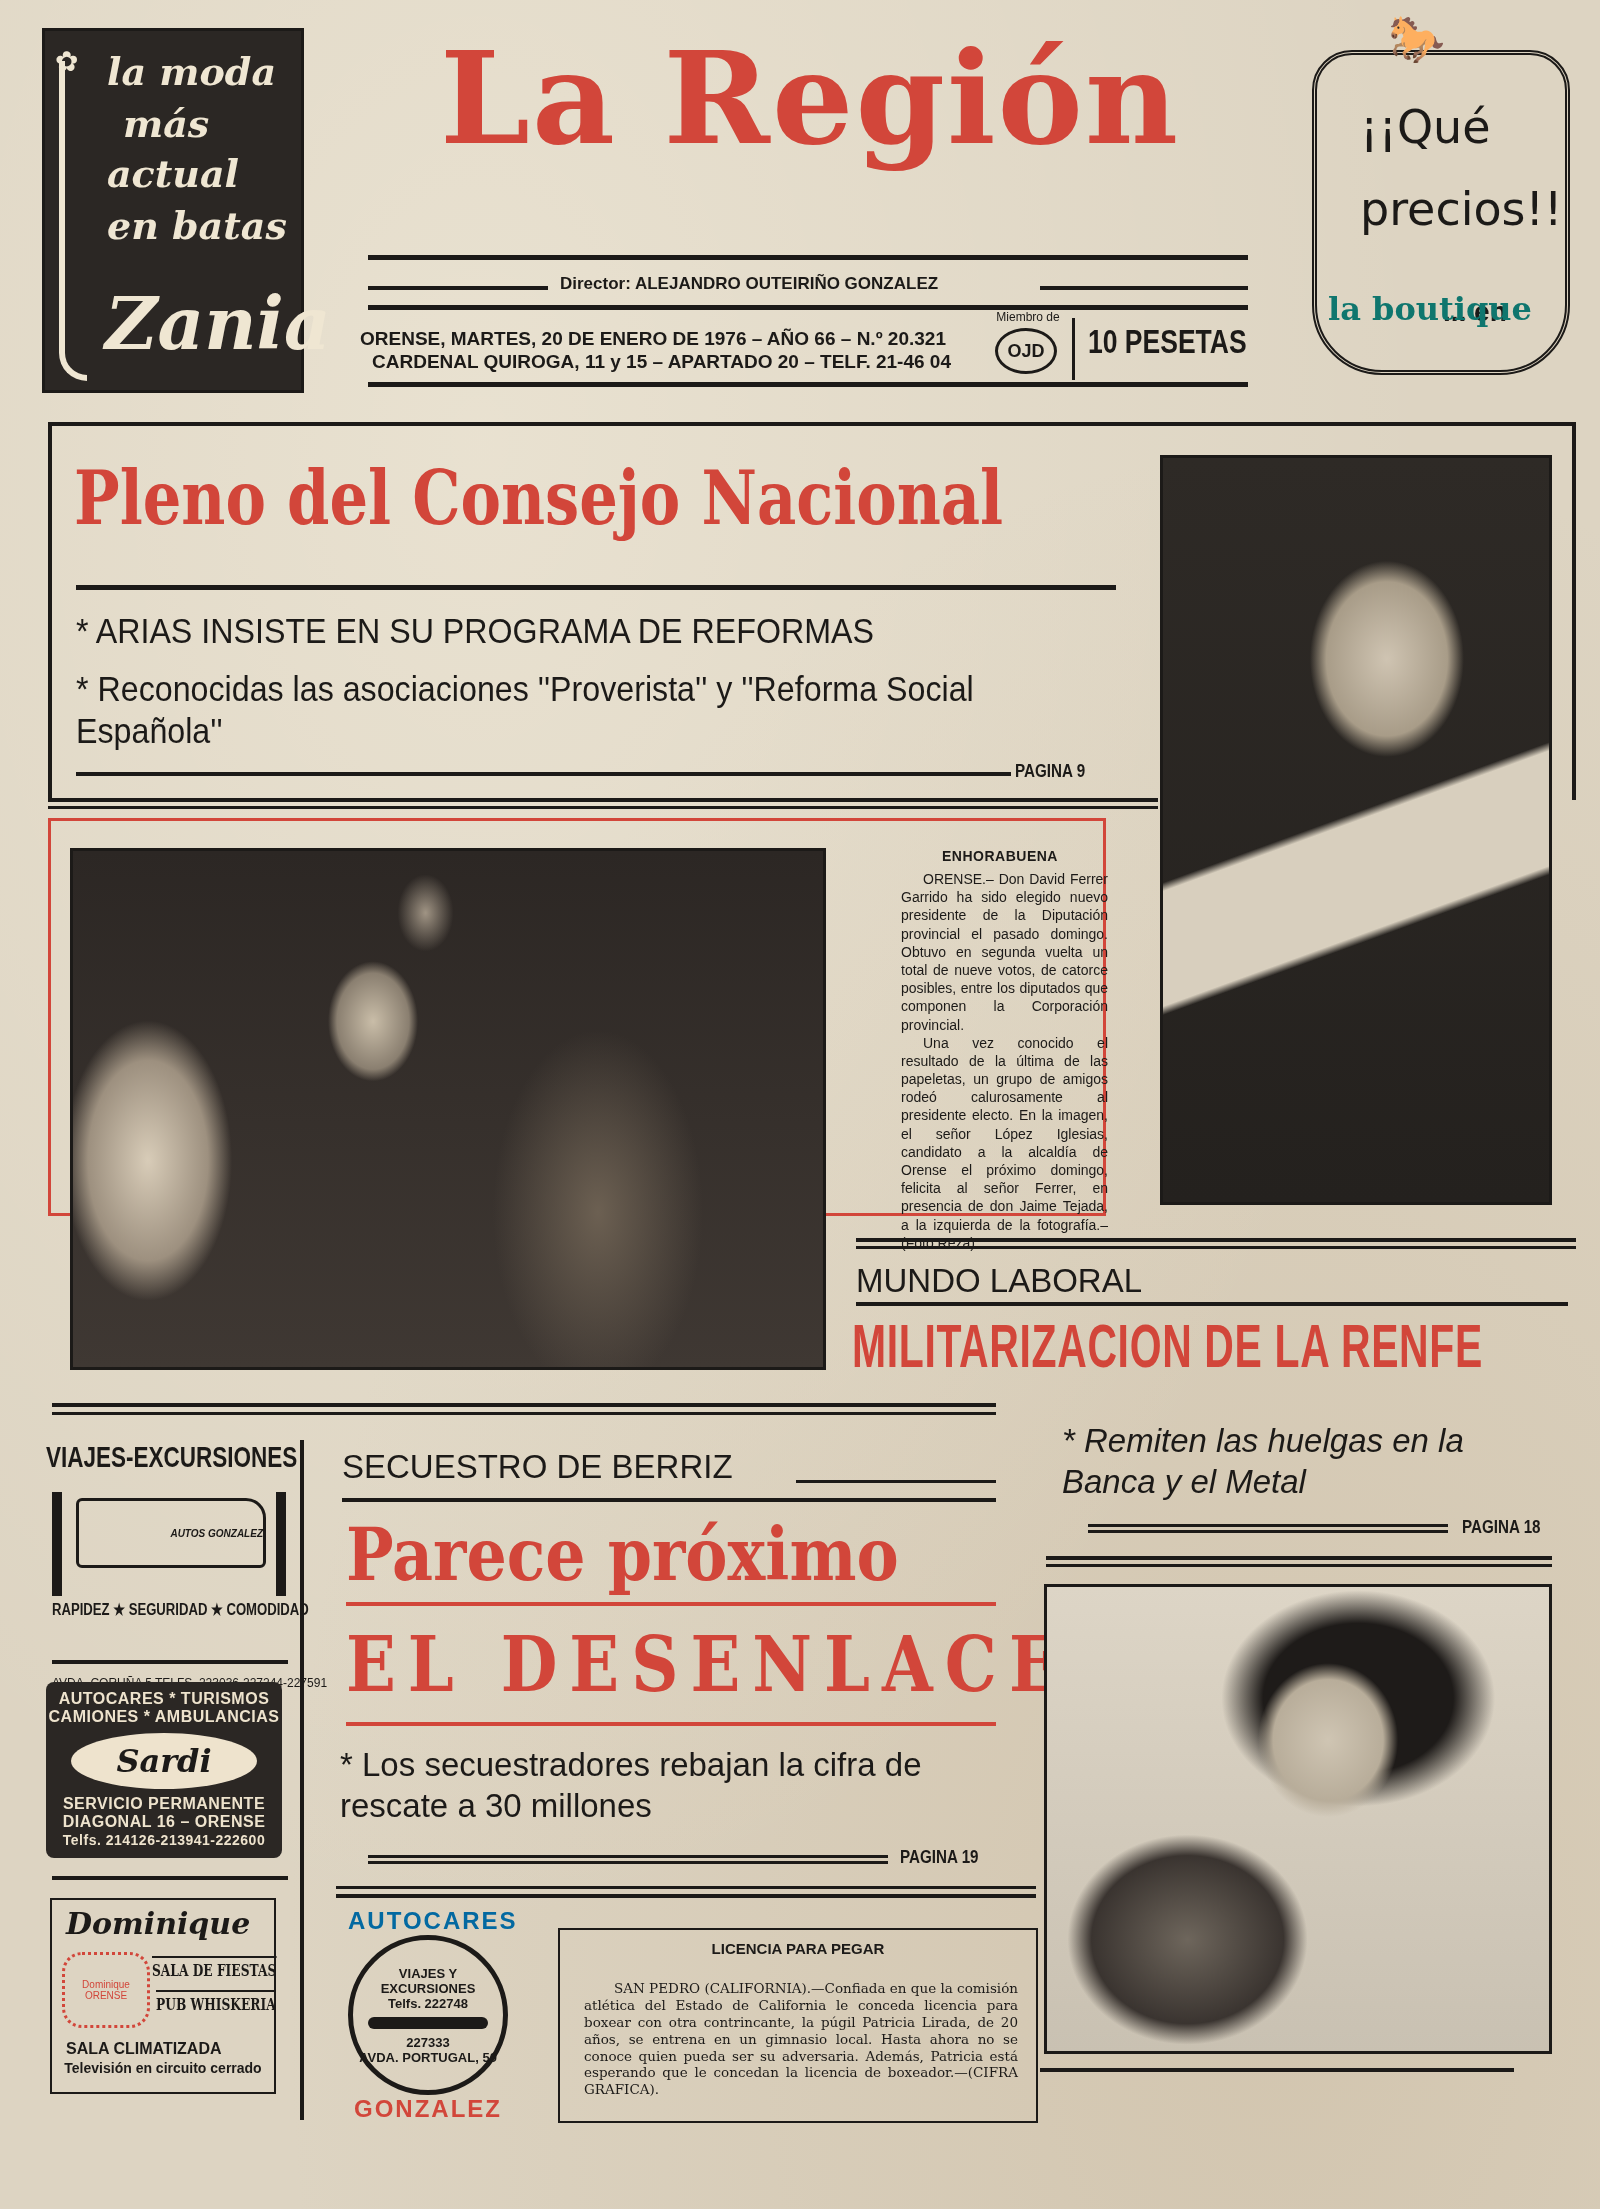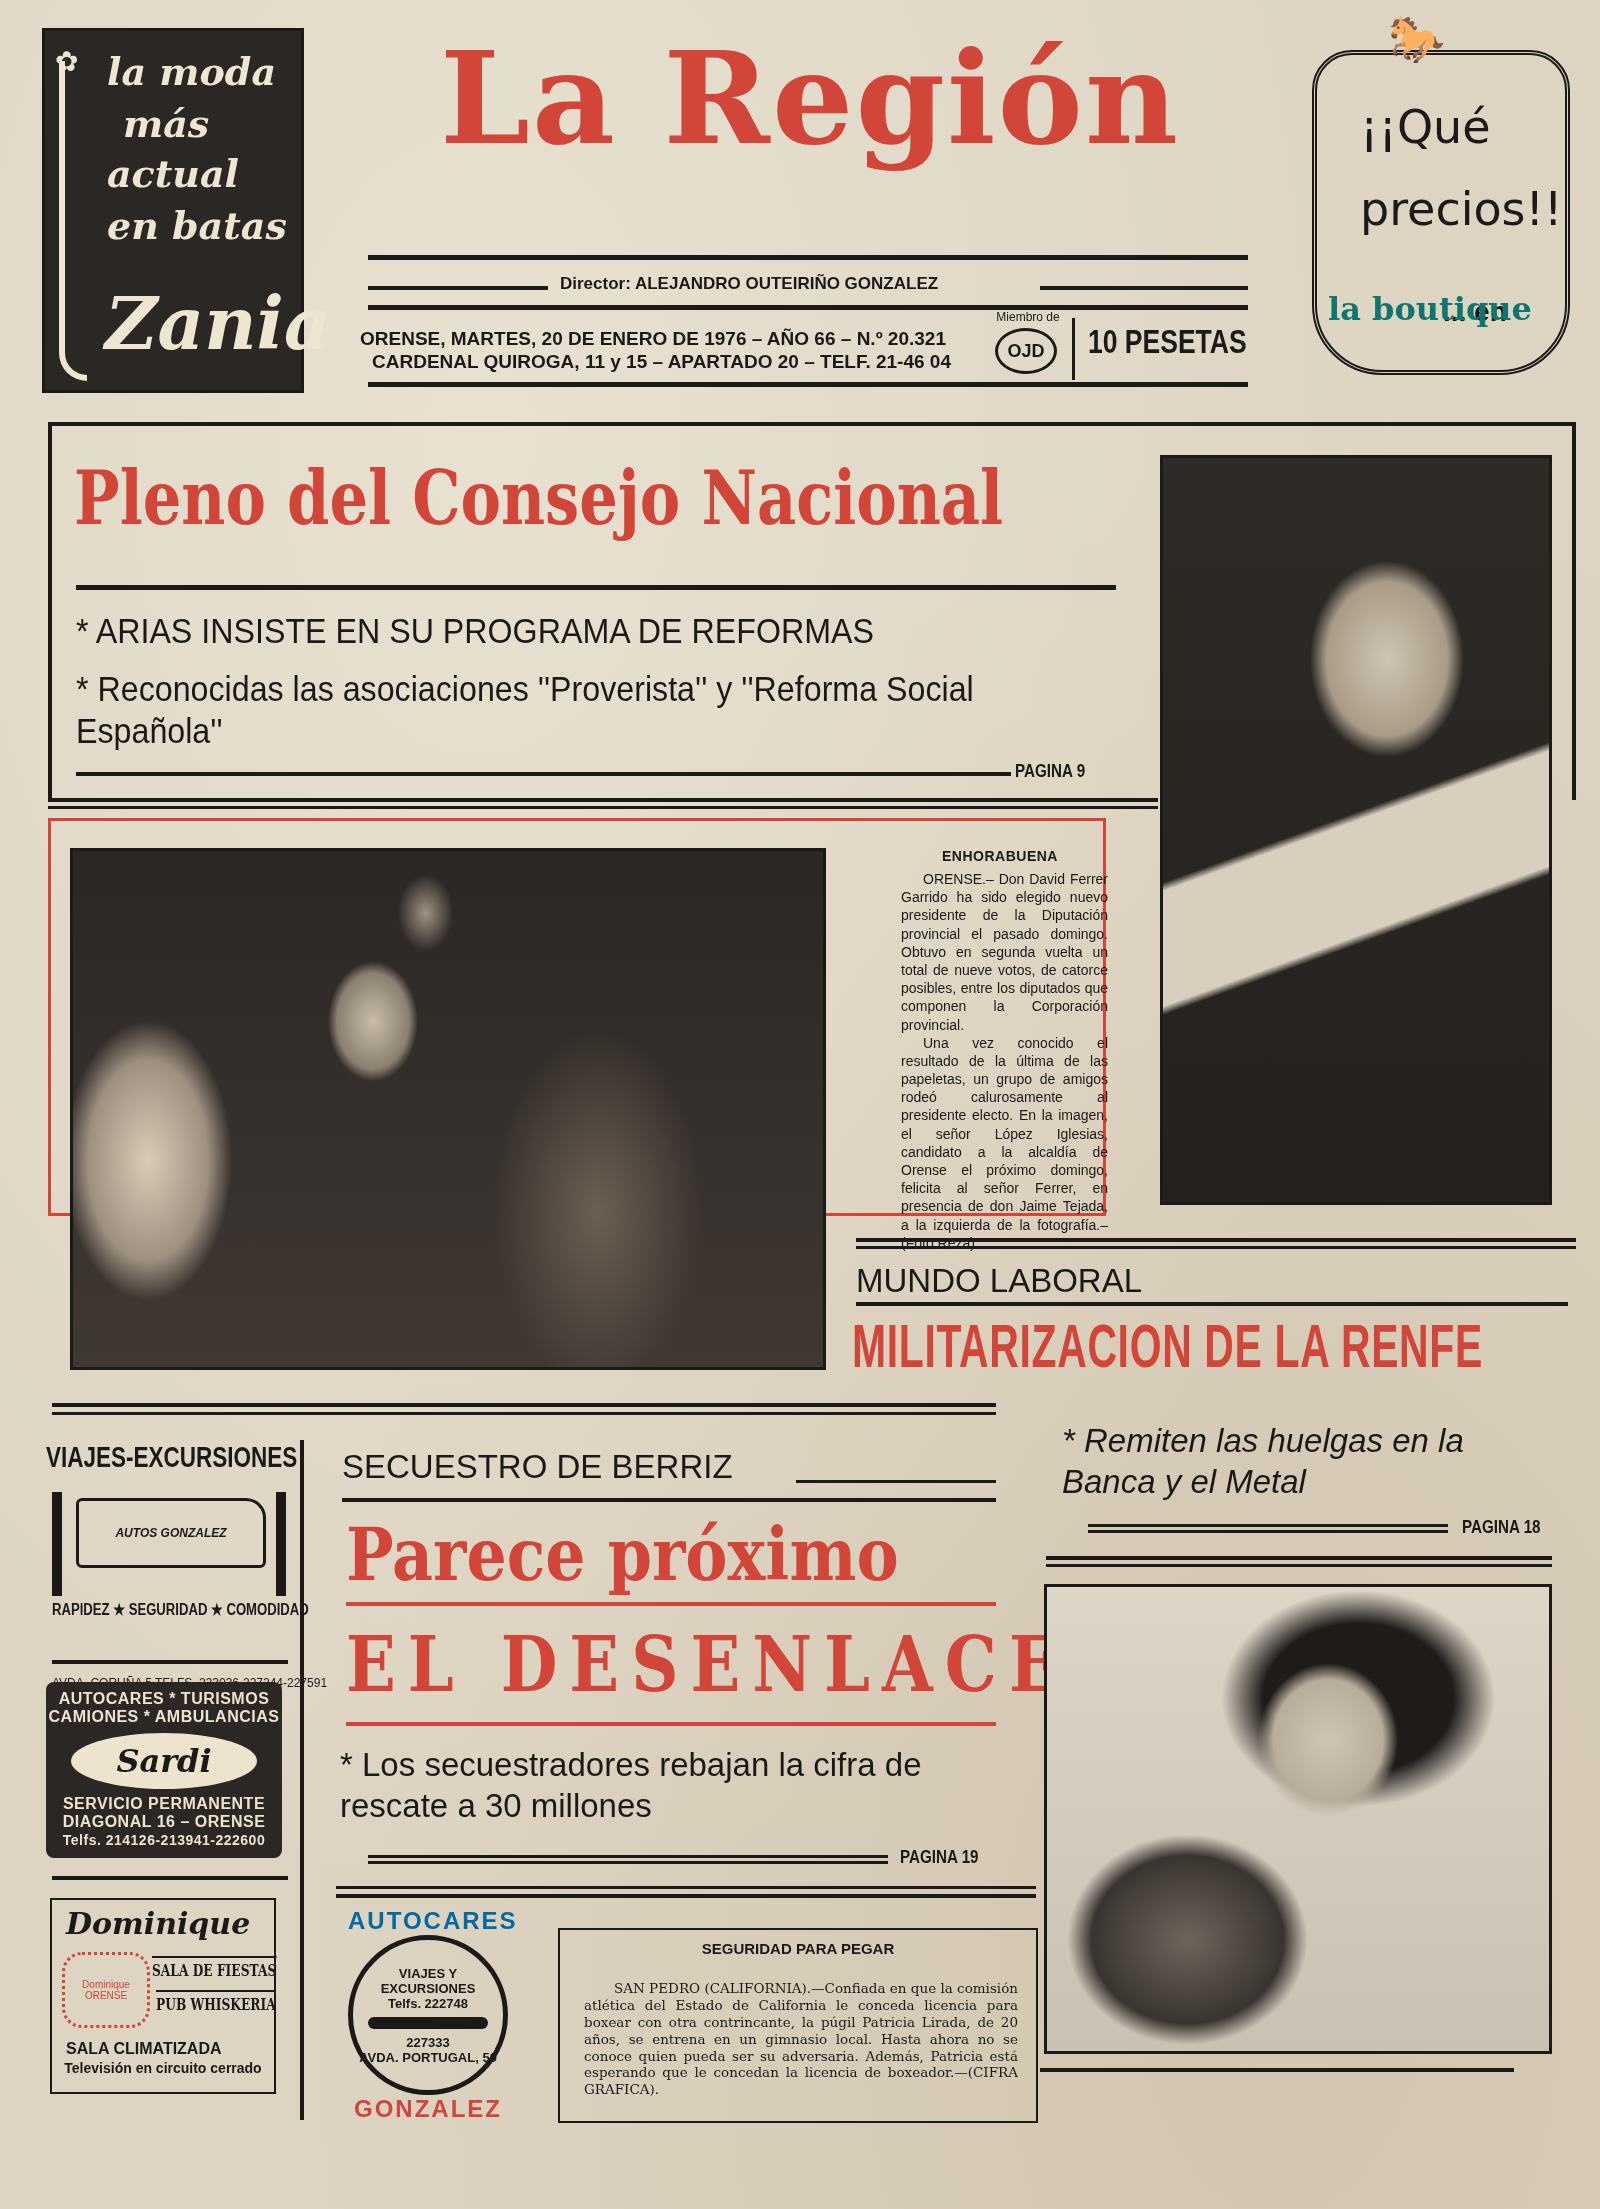--- a/index.html
+++ b/index.html
@@ -83,21 +83,21 @@
   
   #mundo-label { left: 856px; top: 1262px; font-size: 33px; }
   #renfe { left: 852px; top: 1310px; font-size: 62px; font-weight: bold; color: #d2463a; white-space: nowrap;
     transform: scaleX(0.66); transform-origin: left; letter-spacing: 1px; }
   #renfe-sub { left: 1062px; top: 1420px; width: 500px; font-size: 33px; font-style: italic; line-height: 1.25; }
 
   
   #ad-viajes { left: 46px; top: 1440px; width: 240px; height: 195px; }
   #ad-viajes .title { font-size: 30px; font-weight: bold; white-space: nowrap; transform: scaleX(0.75); transform-origin: left; }
   #ad-viajes .bus { position: absolute; left: 30px; top: 58px; width: 190px; height: 70px; border: 3px solid #1c1a18; border-radius: 6px 20px 6px 6px;
-    display: flex; align-items: center; justify-content: center; font-size: 12px; font-style: italic; font-weight: bold; }
+    display: flex; align-items: center; justify-content: flex-end; font-size: 10px; font-style: italic; font-weight: bold; }
   #ad-viajes .bar-l { position: absolute; left: 6px; top: 52px; width: 10px; height: 104px; background: #1c1a18; }
   #ad-viajes .bar-r { position: absolute; left: 230px; top: 52px; width: 10px; height: 104px; background: #1c1a18; }
   #ad-viajes .tag { position: absolute; left: 6px; top: 160px; font-size: 16px; font-weight: bold; white-space: nowrap; transform: scaleX(0.82); transform-origin: left; }
   #ad-viajes .addr { position: absolute; left: 6px; top: 188px; font-size: 12px; white-space: nowrap; margin-top: 48px; }
 
   #ad-sardi { left: 46px; top: 1682px; width: 236px; height: 176px; background: #2b2724; border-radius: 8px; color: #eee3cd; text-align: center; }
   #ad-sardi .l { font-size: 16px; font-weight: bold; letter-spacing: 0.5px; line-height: 1.15; }
   #ad-sardi .oval { margin: 6px auto; width: 186px; height: 56px; background: #eee3cd; border-radius: 50%; color: #1c1a18;
     font-family: "DejaVu Serif", serif; font-style: italic; font-weight: bold; font-size: 32px; line-height: 56px; }
 
@@ -267,19 +267,19 @@
     <span>VIAJES Y EXCURSIONES</span>
     <span>Telfs. 222748</span>
     <div class="wheel"></div>
     <span>227333</span>
     <span>AVDA. PORTUGAL, 50</span>
   </div>
   <div class="bot">GONZALEZ</div>
 </div>
 
 <div id="lic-box" class="abs"></div>
-<div id="lic-title" class="abs">SEGURIDAD PARA PEGAR</div>
+<div id="lic-title" class="abs">LICENCIA PARA PEGAR</div>
 <div id="lic-text" class="abs">
     <span>SAN PEDRO (CALIFORNIA).—Confiada en que la comisión atlética del Estado de California le conceda licencia para boxear con otra contrincante, la púgil Patricia Lirada, de 20 años, se entrena en un gimnasio local. Hasta ahora no se conoce quien pueda ser su adversaria. Además, Patricia está esperando que le concedan la licencia de boxeador.—(CIFRA GRAFICA).</span>
   </div>
 
 <div id="boxer" class="abs"></div>
 <div class="rule" style="left:1040px;top:2068px;width:474px;height:4px"></div>
 
 </body></html>

